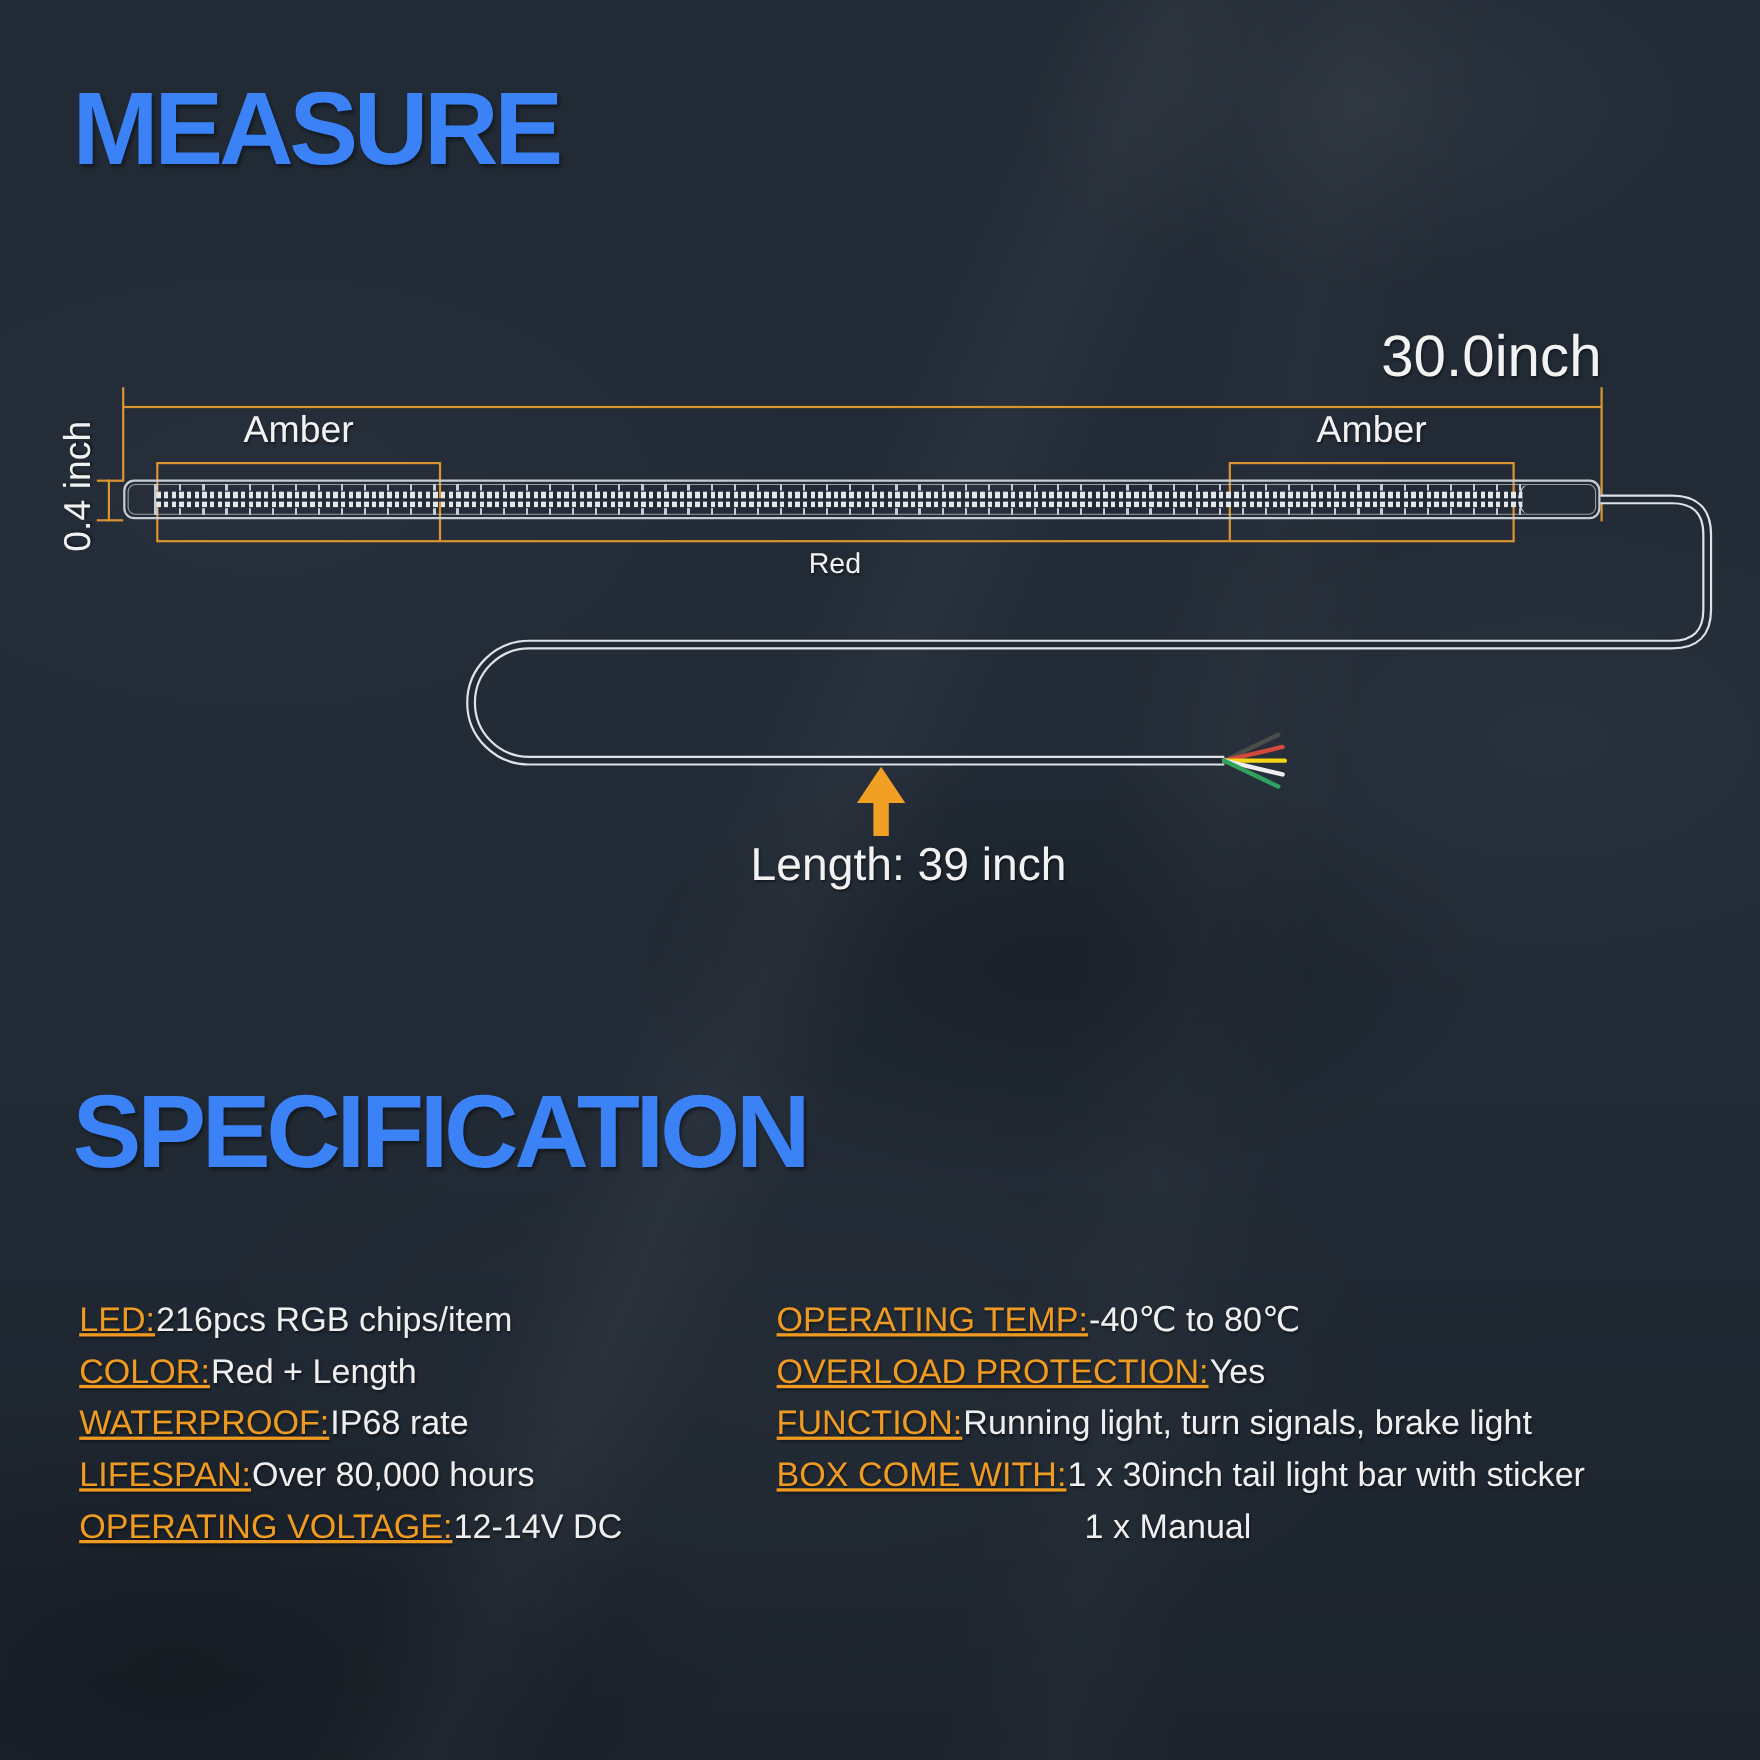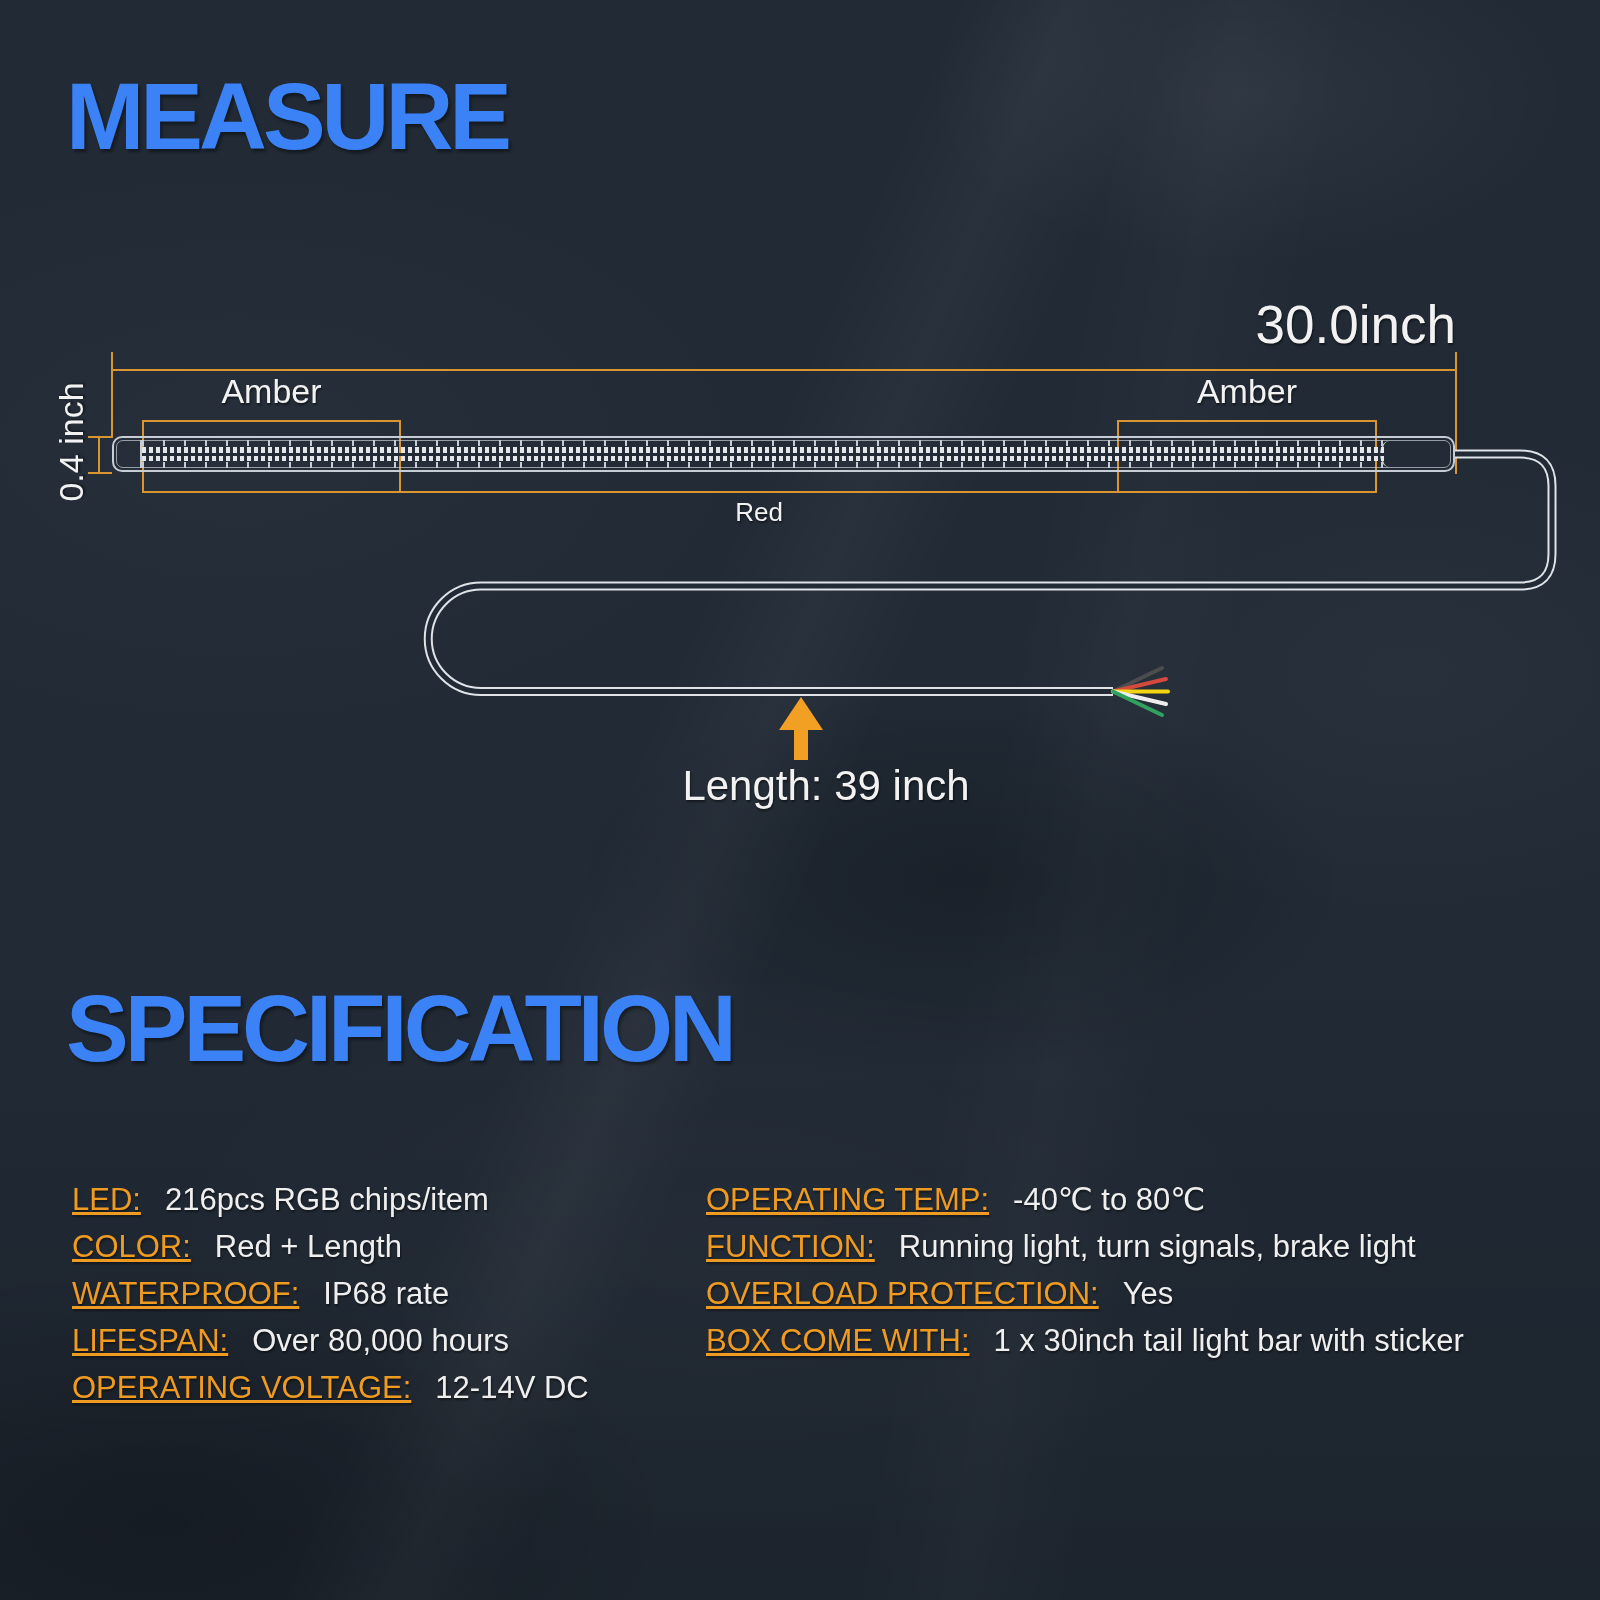--- a/index.html
+++ b/index.html
@@ -77,21 +77,21 @@
   #ticks-bottom{bottom:2px;}
 
   #wire-svg{left:0;top:0;}
 
   .spec-col{width:720px;font-size:31px;}
   #spec-col-left{left:72px;top:1176px;}
   #spec-col-right{left:706px;top:1176px;width:880px;}
   .spec-row{line-height:47px;white-space:nowrap;}
   .spec-row.indent{padding-left:279px;}
   .spec-label{color:#EF9A20;text-shadow:1px 2px 2px rgba(0,0,0,.4);text-decoration:underline;}
-  .spec-value{color:#efefef;margin-left:24px;text-shadow:1px 2px 2px rgba(0,0,0,.45);}
+  .spec-value{color:#efefef;margin-left:1px;text-shadow:1px 2px 2px rgba(0,0,0,.45);}
 </style>
 </head>
 <body>
 
 <div class="abs section-title" id="measure-title">MEASURE</div>
 
 <div class="abs orange-line" id="dim-h-line"></div>
 <div class="abs orange-line" id="dim-tick-left"></div>
 <div class="abs orange-line" id="dim-tick-right"></div>
 <div class="abs orange-line" id="h-bracket-top"></div>
@@ -148,21 +148,24 @@
   <div class="spec-row">
     <span class="spec-label">OPERATING VOLTAGE:</span><span class="spec-value">12-14V DC</span>
   </div>
 </div>
 
 <div class="abs spec-col" id="spec-col-right">
   <div class="spec-row">
     <span class="spec-label">OPERATING TEMP:</span><span class="spec-value">-40℃ to 80℃</span>
   </div>
   <div class="spec-row">
-    <span class="spec-label">FUNCTION:</span><span class="spec-value">Running light, turn signals, brake light</span>
+    <span class="spec-label">OVERLOAD PROTECTION:</span><span class="spec-value">Yes</span>
   </div>
   <div class="spec-row">
-    <span class="spec-label">OVERLOAD PROTECTION:</span><span class="spec-value">Yes</span>
+    <span class="spec-label">FUNCTION:</span><span class="spec-value">Running light, turn signals, brake light</span>
   </div>
   <div class="spec-row">
     <span class="spec-label">BOX COME WITH:</span><span class="spec-value">1 x 30inch tail light bar with sticker</span>
   </div>
+  <div class="spec-row indent">
+    <span class="spec-label"></span><span class="spec-value">1 x Manual</span>
+  </div>
 </div>
 
 </body></html>

